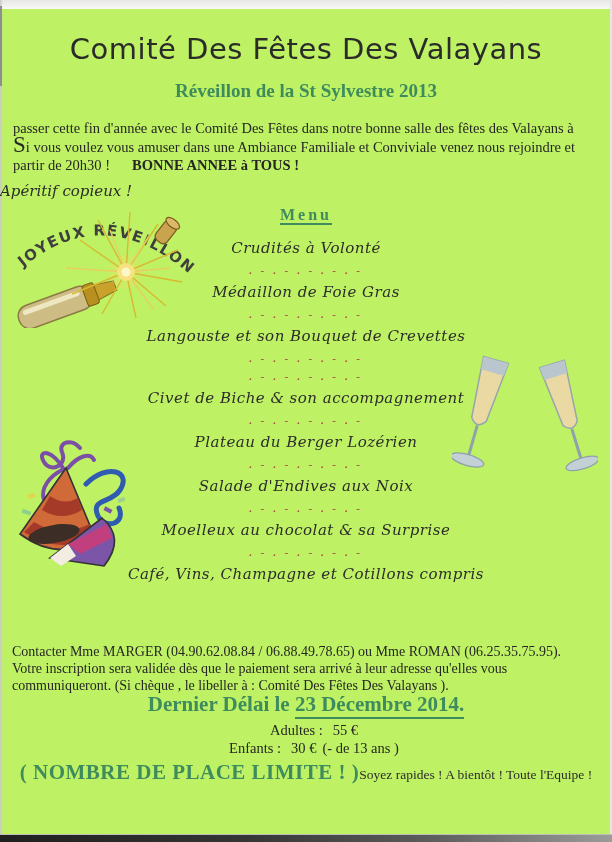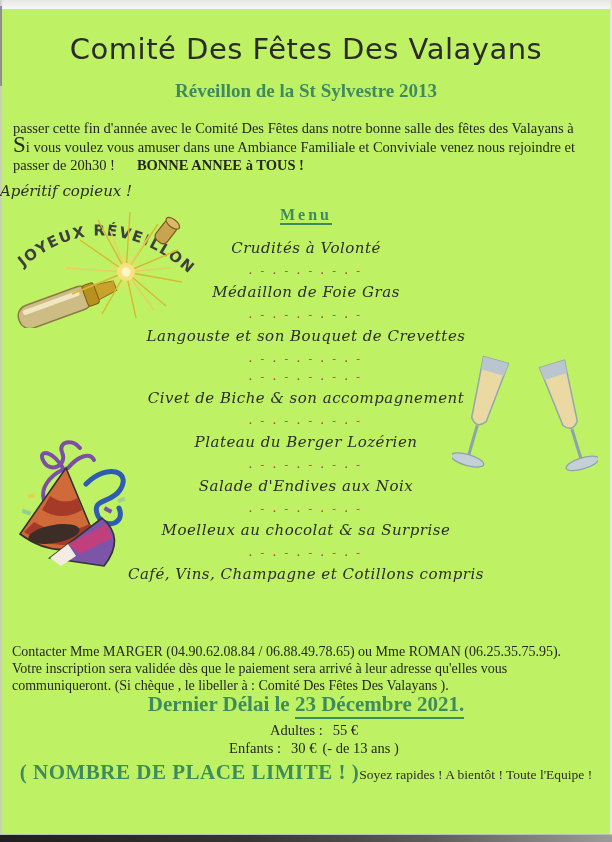--- a/index.html
+++ b/index.html
@@ -102,21 +102,21 @@
   <div class="scan-left"></div>
   <div class="scan-left-dark"></div>
   <div class="scan-right"></div>
 
   <div class="title">Comité Des Fêtes Des Valayans</div>
   <div class="subtitle">Réveillon de la St Sylvestre 2013</div>
 
   <div class="intro">
     <span class="line">passer cette fin d'année avec le Comité Des Fêtes dans notre bonne salle des fêtes des Valayans à</span>
     <span class="line"><span class="lead">S</span><span>i vous voulez vous amuser dans une Ambiance Familiale et Conviviale venez nous rejoindre et</span></span>
-    <span class="line line3-wrap"><span>passer de 20h30 !</span><span class="bold">BONNE ANNEE à TOUS !</span></span>
+    <span class="line line3-wrap"><span>partir de 20h30 !</span><span class="bold">BONNE ANNEE à TOUS !</span></span>
   </div>
 
   <svg class="art art-joyeux" viewBox="0 0 195 138">
     <defs>
       <path id="arcpath" d="M 10 80 Q 95 6 186 90" fill="none"></path>
     </defs>
     <text font-family="DejaVu Sans, sans-serif" font-size="15" font-weight="bold" fill="#3f3f3d" letter-spacing="1.5">
       <textPath href="#arcpath" startOffset="4">JOYEUX RÉVEILLON</textPath>
     </text>
 
@@ -221,21 +221,21 @@
     </g>
   </svg>
 
   <div class="contact">
     <span class="line">Contacter Mme MARGER (04.90.62.08.84 / 06.88.49.78.65) ou Mme  ROMAN (06.25.35.75.95).</span>
     <span class="line">Votre inscription sera validée dès que le paiement sera arrivé à leur adresse qu'elles vous</span>
     <span class="line">communiqueront. (Si chèque , le libeller à : Comité Des Fêtes Des Valayans ).</span>
   </div>
 
   <div class="deadline">
-    <span>Dernier Délai le </span><span class="date">23 Décembre 2021.</span>
+    <span>Dernier Délai le </span><span class="date">23 Décembre 2014.</span>
   </div>
 
   <div class="prices">
     <div>
       <span>Adultes :</span><span class="val">55 €</span>
     </div>
     <div>
       <span>Enfants :</span><span class="val">30 €</span><span class="note">(- de 13 ans )</span>
     </div>
   </div>

